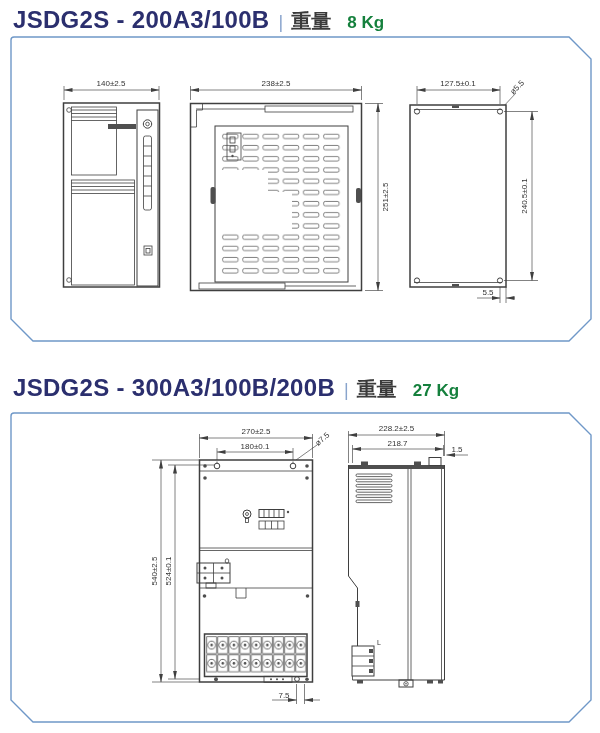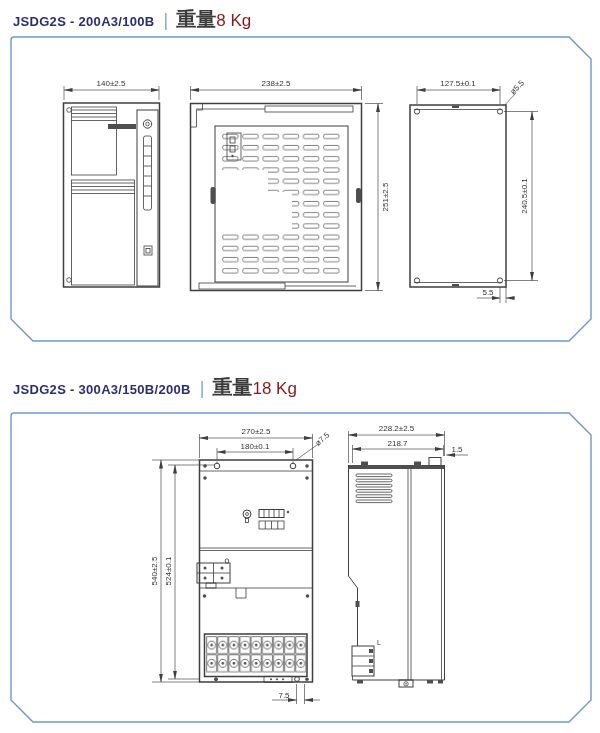--- a/index.html
+++ b/index.html
@@ -1,21 +1,21 @@
 <!DOCTYPE html>
 <html><head>
 <meta charset="utf-8">
 <style>
   html,body{margin:0;padding:0;background:#fff;}
   .page{width:600px;height:733px;position:relative;background:#fff;overflow:hidden;font-family:"Liberation Sans",sans-serif;}
   .title{position:absolute;left:13px;white-space:nowrap;}
-  .model{font-size:13px;font-weight:700;color:#2b2f6e;letter-spacing:.3px;}
+  .model{font-size:24px;font-weight:700;color:#2b2f6e;letter-spacing:.3px;}
   .sep{color:#89a4cc;font-size:18px;font-weight:400;margin:0 8px 0 9px;}
   .wlabel{font-size:20px;color:#3a3a3a;font-weight:600;}
-  .wval{font-size:17px;color:#7f1d1d;font-weight:400;margin-left:0;}
+  .wval{font-size:17px;color:#15803d;font-weight:700;margin-left:16px;}
   svg{position:absolute;left:0;}
   .panelb{stroke:#6f98c8;stroke-width:1.4;fill:#fff;}
   .ln{stroke:#3f3f3f;stroke-width:.8;fill:none;}
   .thk{stroke:#3f3f3f;stroke-width:1.5;fill:#fff;}
   .mid{stroke:#3f3f3f;stroke-width:1;fill:none;}
   .dim{stroke:#3f3f3f;stroke-width:.65;fill:none;}
   .dk{fill:#4f4f4f;stroke:none;}
   .wfill{fill:#fff;stroke:none;}
   .txt{font:8px "Liberation Sans",sans-serif;fill:#333;text-anchor:middle;}
 </style>
@@ -121,21 +121,21 @@
       <text class="txt" x="527" y="162" transform="rotate(-90 527 162)">240.5±0.1</text>
       <line class="dim" x1="500" y1="253" x2="500" y2="269"></line>
         <line class="dim" x1="506" y1="253" x2="506" y2="269"></line>
       <line class="dim" x1="477" y1="264" x2="500" y2="264" marker-end="url(#ar1)"></line>
       <line class="dim" x1="515" y1="264" x2="506" y2="264" marker-end="url(#ar1)"></line>
       <text class="txt" x="488" y="261">5.5</text>
     </g>
   </svg>
 
   <div class="title" style="top:374px">
-    <span class="model">JSDG2S - 300A3/150B/200B</span><span class="sep">|</span><span class="wlabel">重量</span><span class="wval">18 Kg</span>
+    <span class="model">JSDG2S - 300A3/100B/200B</span><span class="sep">|</span><span class="wlabel">重量</span><span class="wval">27 Kg</span>
   </div>
 
   <svg style="top:408px" width="600" height="325" viewBox="0 0 600 325">
     <defs>
       <marker id="ar2" markerWidth="9" markerHeight="4" refX="8.5" refY="2" orient="auto-start-reverse" markerUnits="userSpaceOnUse">
           <path d="M0,0 L9,2 L0,4 Z" fill="#3f3f3f"></path>
         </marker>
       <pattern id="term2" x="206" y="228" width="11.15" height="18.25" patternUnits="userSpaceOnUse">
         <rect x="0.7" y="0.7" width="9.8" height="16.8" fill="#fff" stroke="#4a4a4a" stroke-width="0.7"></rect>
         <circle cx="5.6" cy="9.1" r="4" fill="none" stroke="#4a4a4a" stroke-width="0.8"></circle>

